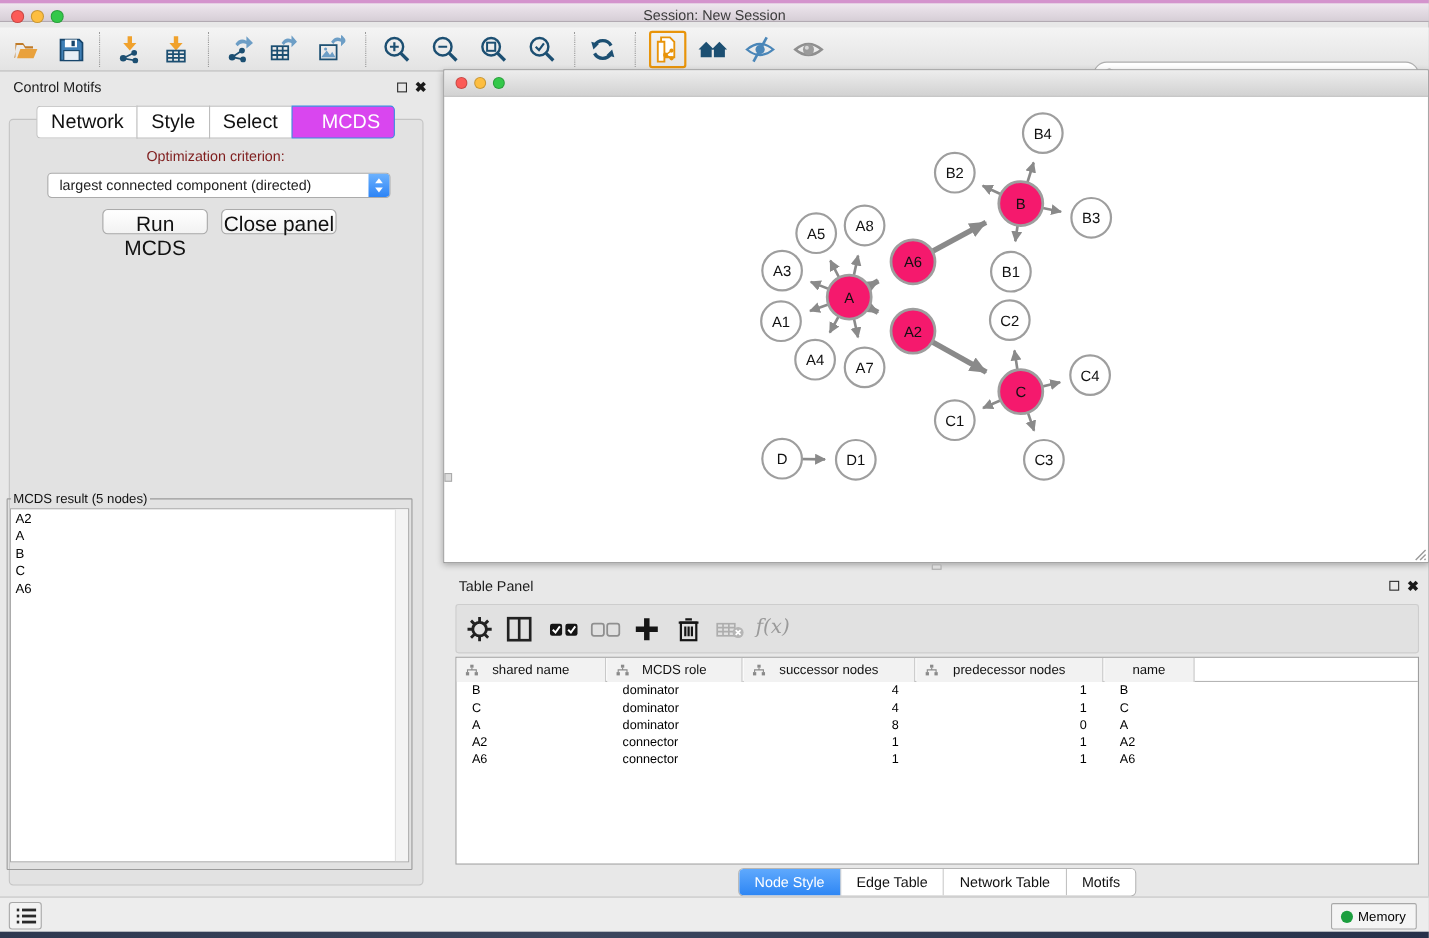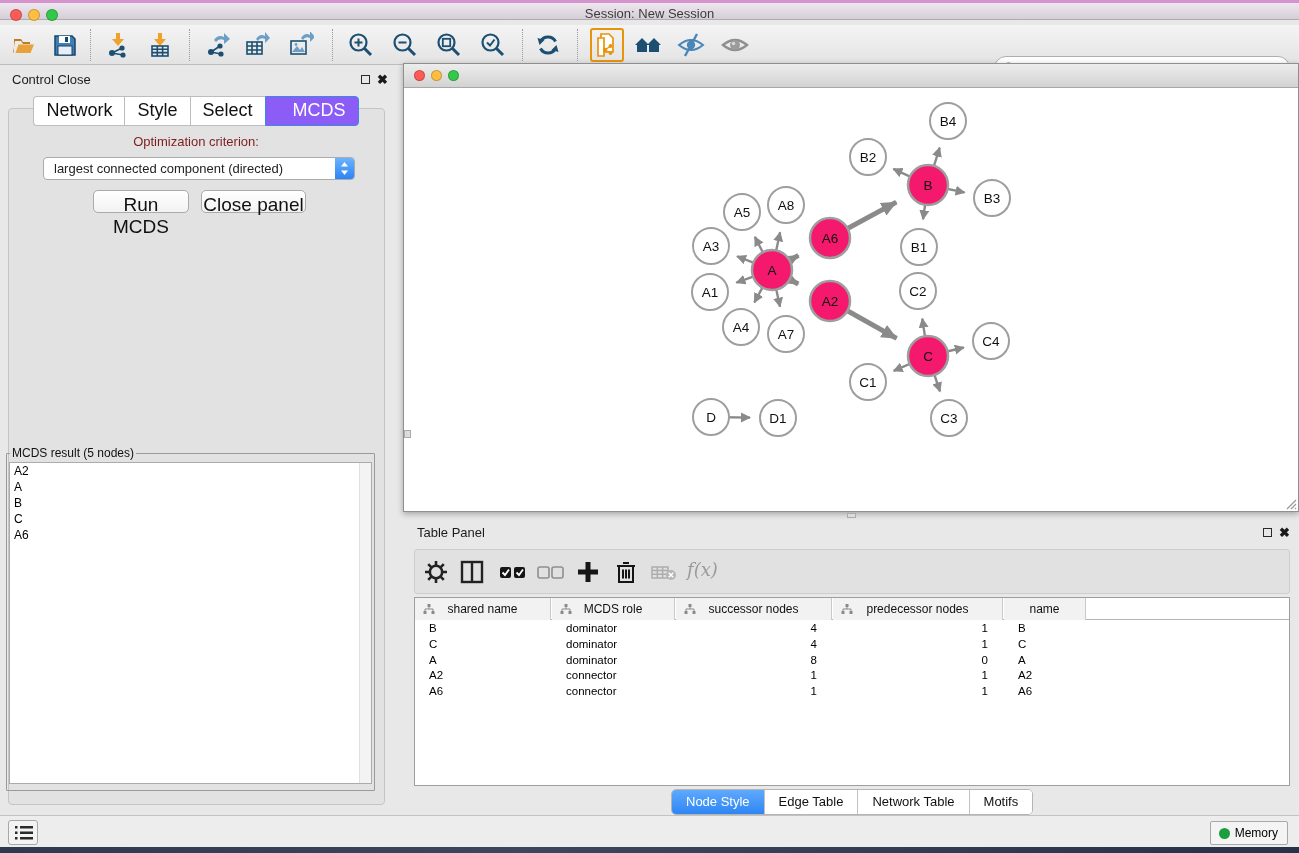--- a/index.html
+++ b/index.html
@@ -43,21 +43,21 @@
     position:absolute; left:8px; right:7px; top:42px; bottom:10px;
     background:#e2e2e2; border:1px solid #c4c4c4; border-radius:4px;
   }
   .cp-tabs { position:absolute; left:0; right:0; top:30px; text-align:center; z-index:3; }
   .cp-tabs .tab {
     display:inline-block; padding:3px 12px 4px; font-size:18px; background:#fff;
     border:1px solid #bdbdbd; border-right:none; color:#111; vertical-align:top;
   }
   .cp-tabs .tab:first-child { border-radius:4px 0 0 4px; }
   .cp-tabs .tab:last-child { border-radius:0 4px 4px 0; border-right:1px solid #bdbdbd; }
-  .cp-tabs .tab.sel { background:#8b5cf6; color:#fff; border-color:#3b8ae0;padding-left:27px; }
+  .cp-tabs .tab.sel { background:#d946ef; color:#fff; border-color:#3b8ae0;padding-left:27px; }
   .opt-label { position:absolute; left:0; right:0; top:68px; text-align:center; font-size:13px; color:#7f1d1d; }
   .dropdown {
     position:absolute; left:43px; top:91px; width:312px; height:23px; background:#fff;
     border:1px solid #ababab; border-radius:4px; font-size:13px;
   }
   .dropdown .dd-text { position:absolute; left:10px; top:3px; white-space:nowrap; }
   .dropdown .dd-btn {
     position:absolute; right:0; top:0; width:19px; height:21px; border-radius:0 3px 3px 0;
     background:linear-gradient(#6cb2fe,#2d84f6);
   }
@@ -266,21 +266,21 @@
     <span class="searchbox">
       <svg width="16" height="16">
           <circle cx="6.5" cy="6.5" r="4.5" fill="none" stroke="#9a9a9a" stroke-width="1.5"></circle>
           <path d="M10 10 L14 14" stroke="#9a9a9a" stroke-width="1.5"></path>
         </svg>
       <input type="text" placeholder="" style="">
     </span>
   </div>
 
   <div class="control-panel">
-    <div class="cp-title">Control Close</div>
+    <div class="cp-title">Control Motifs</div>
     <span class="float-ic" style="left:361px; top:9px;"></span>
     <span class="close-ic" style="left:377px; top:8px;">✖</span>
     <div class="cp-body"></div>
     <div class="cp-tabs" id="ctrl-tabs"><span class="tab">Network</span><span class="tab">Style</span><span class="tab">Select</span><span class="tab sel">MCDS</span></div>
     <div class="opt-label">Optimization criterion:</div>
     <div class="dropdown">
       <span class="dd-text">largest connected component (directed)</span>
       <span class="dd-btn">
         <svg width="13" height="17">
             <path d="M6.5 2 L10 6.5 H3 Z" fill="#fff"></path>

